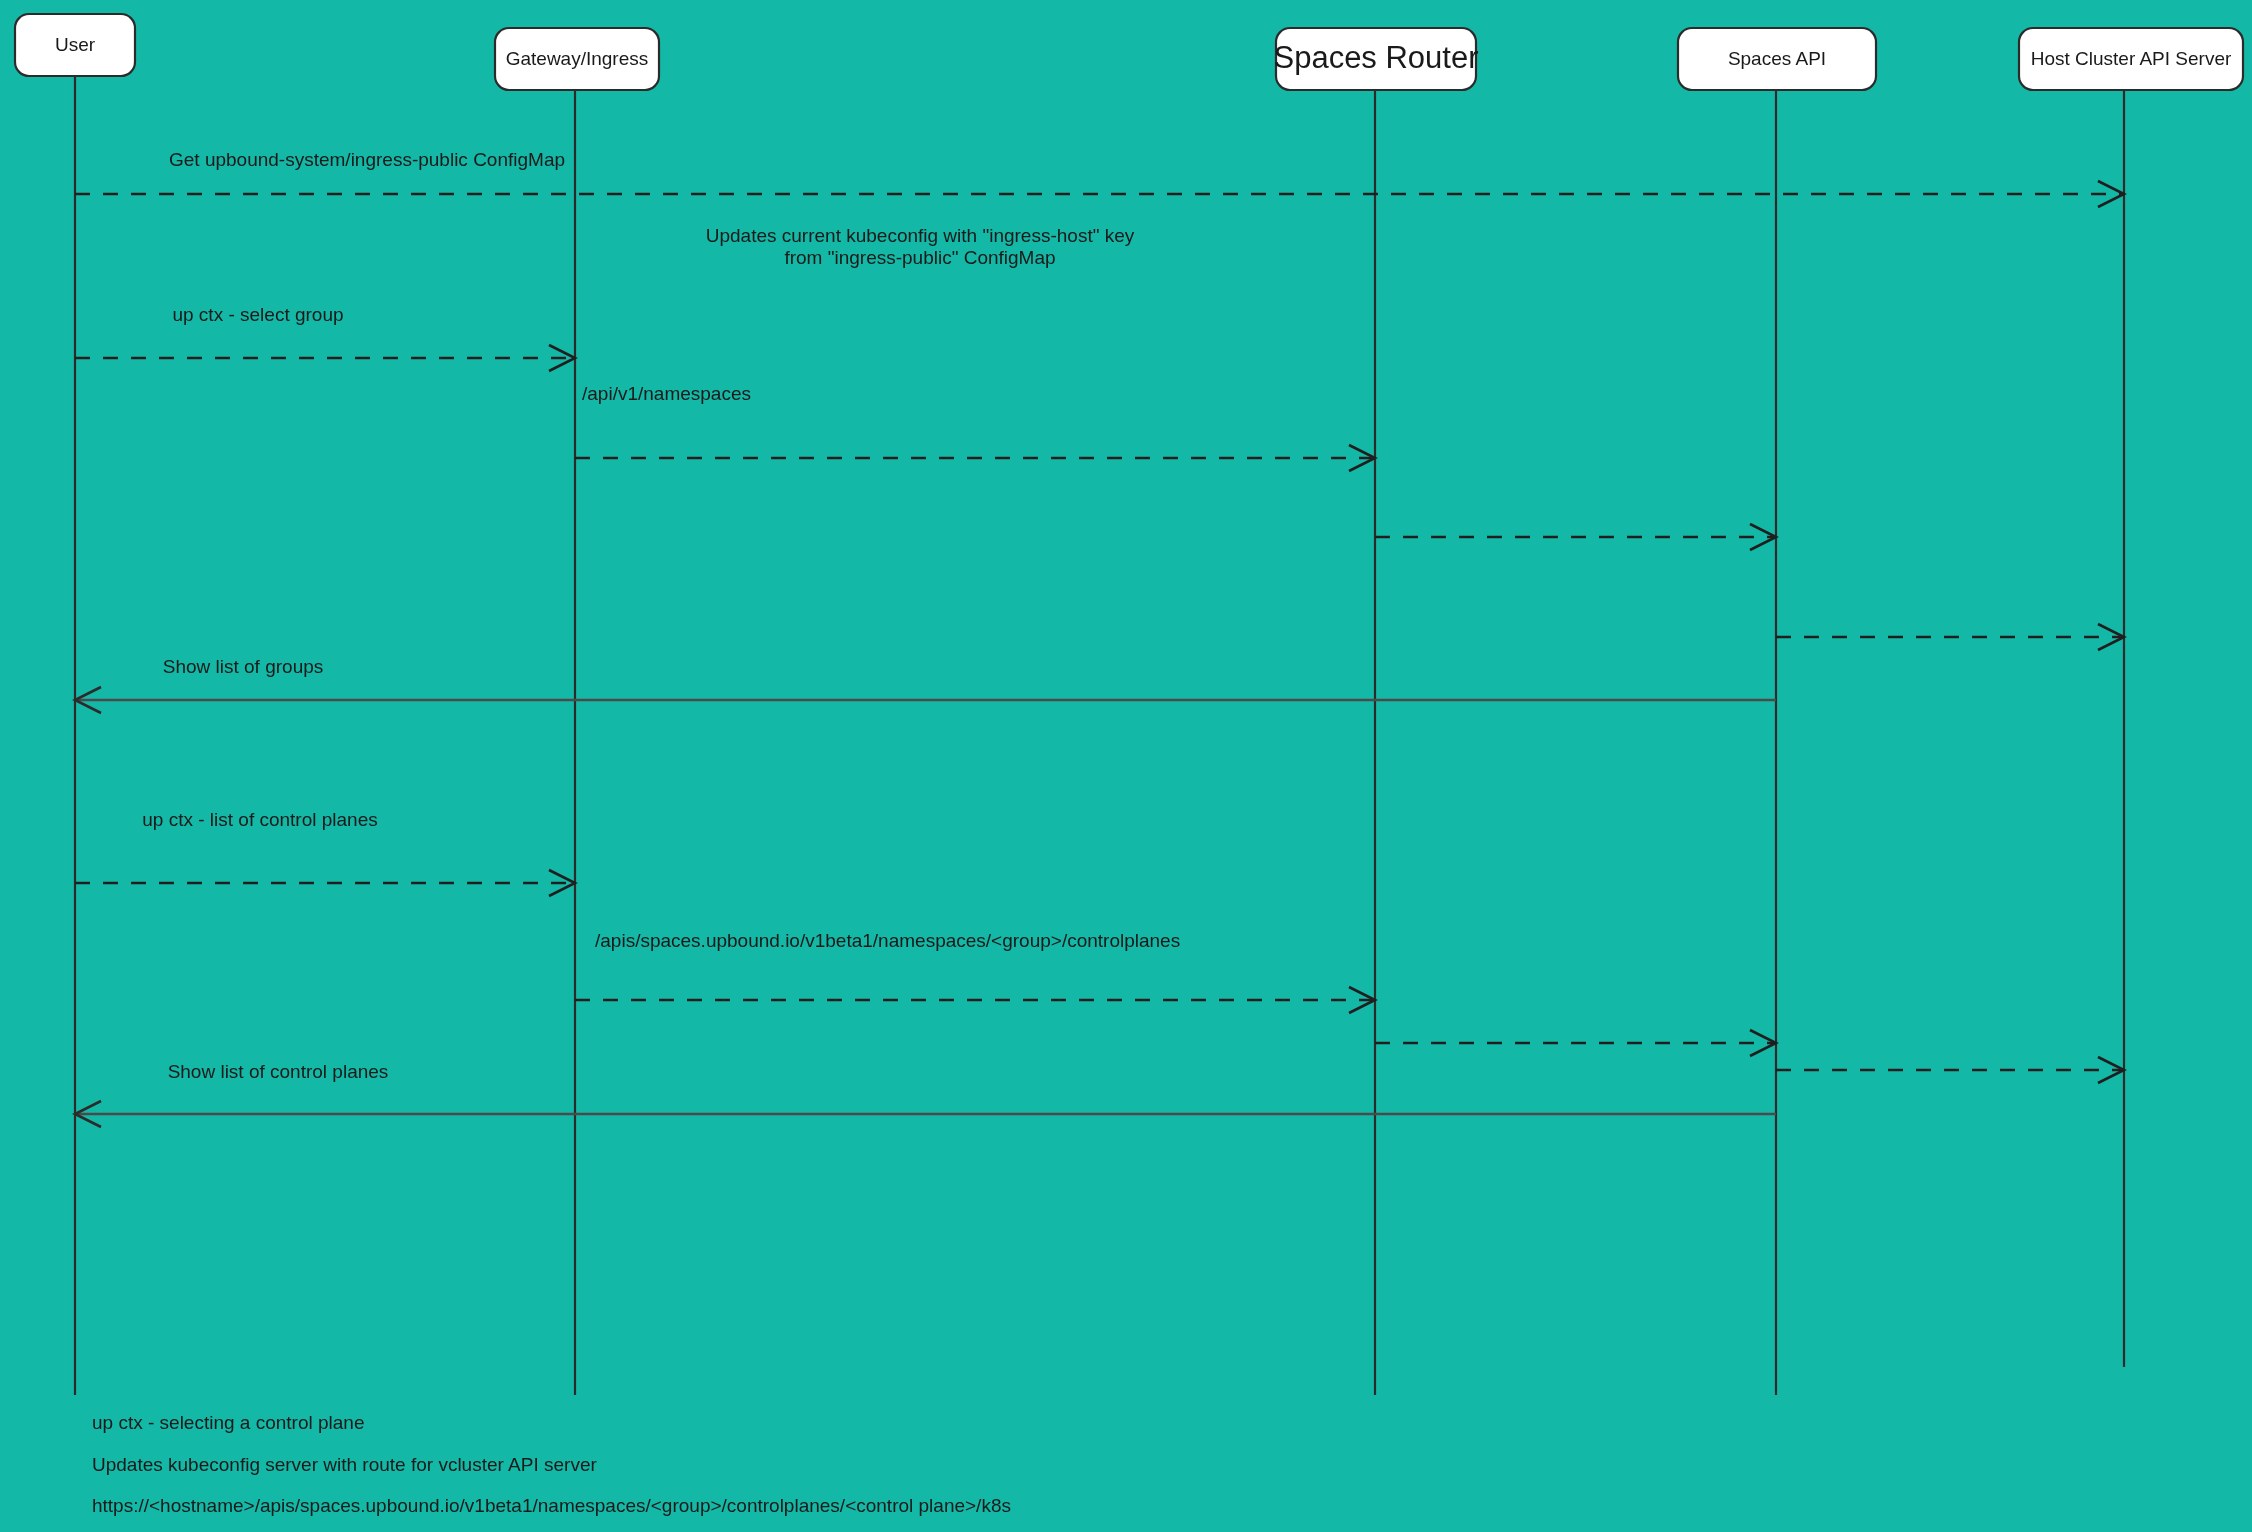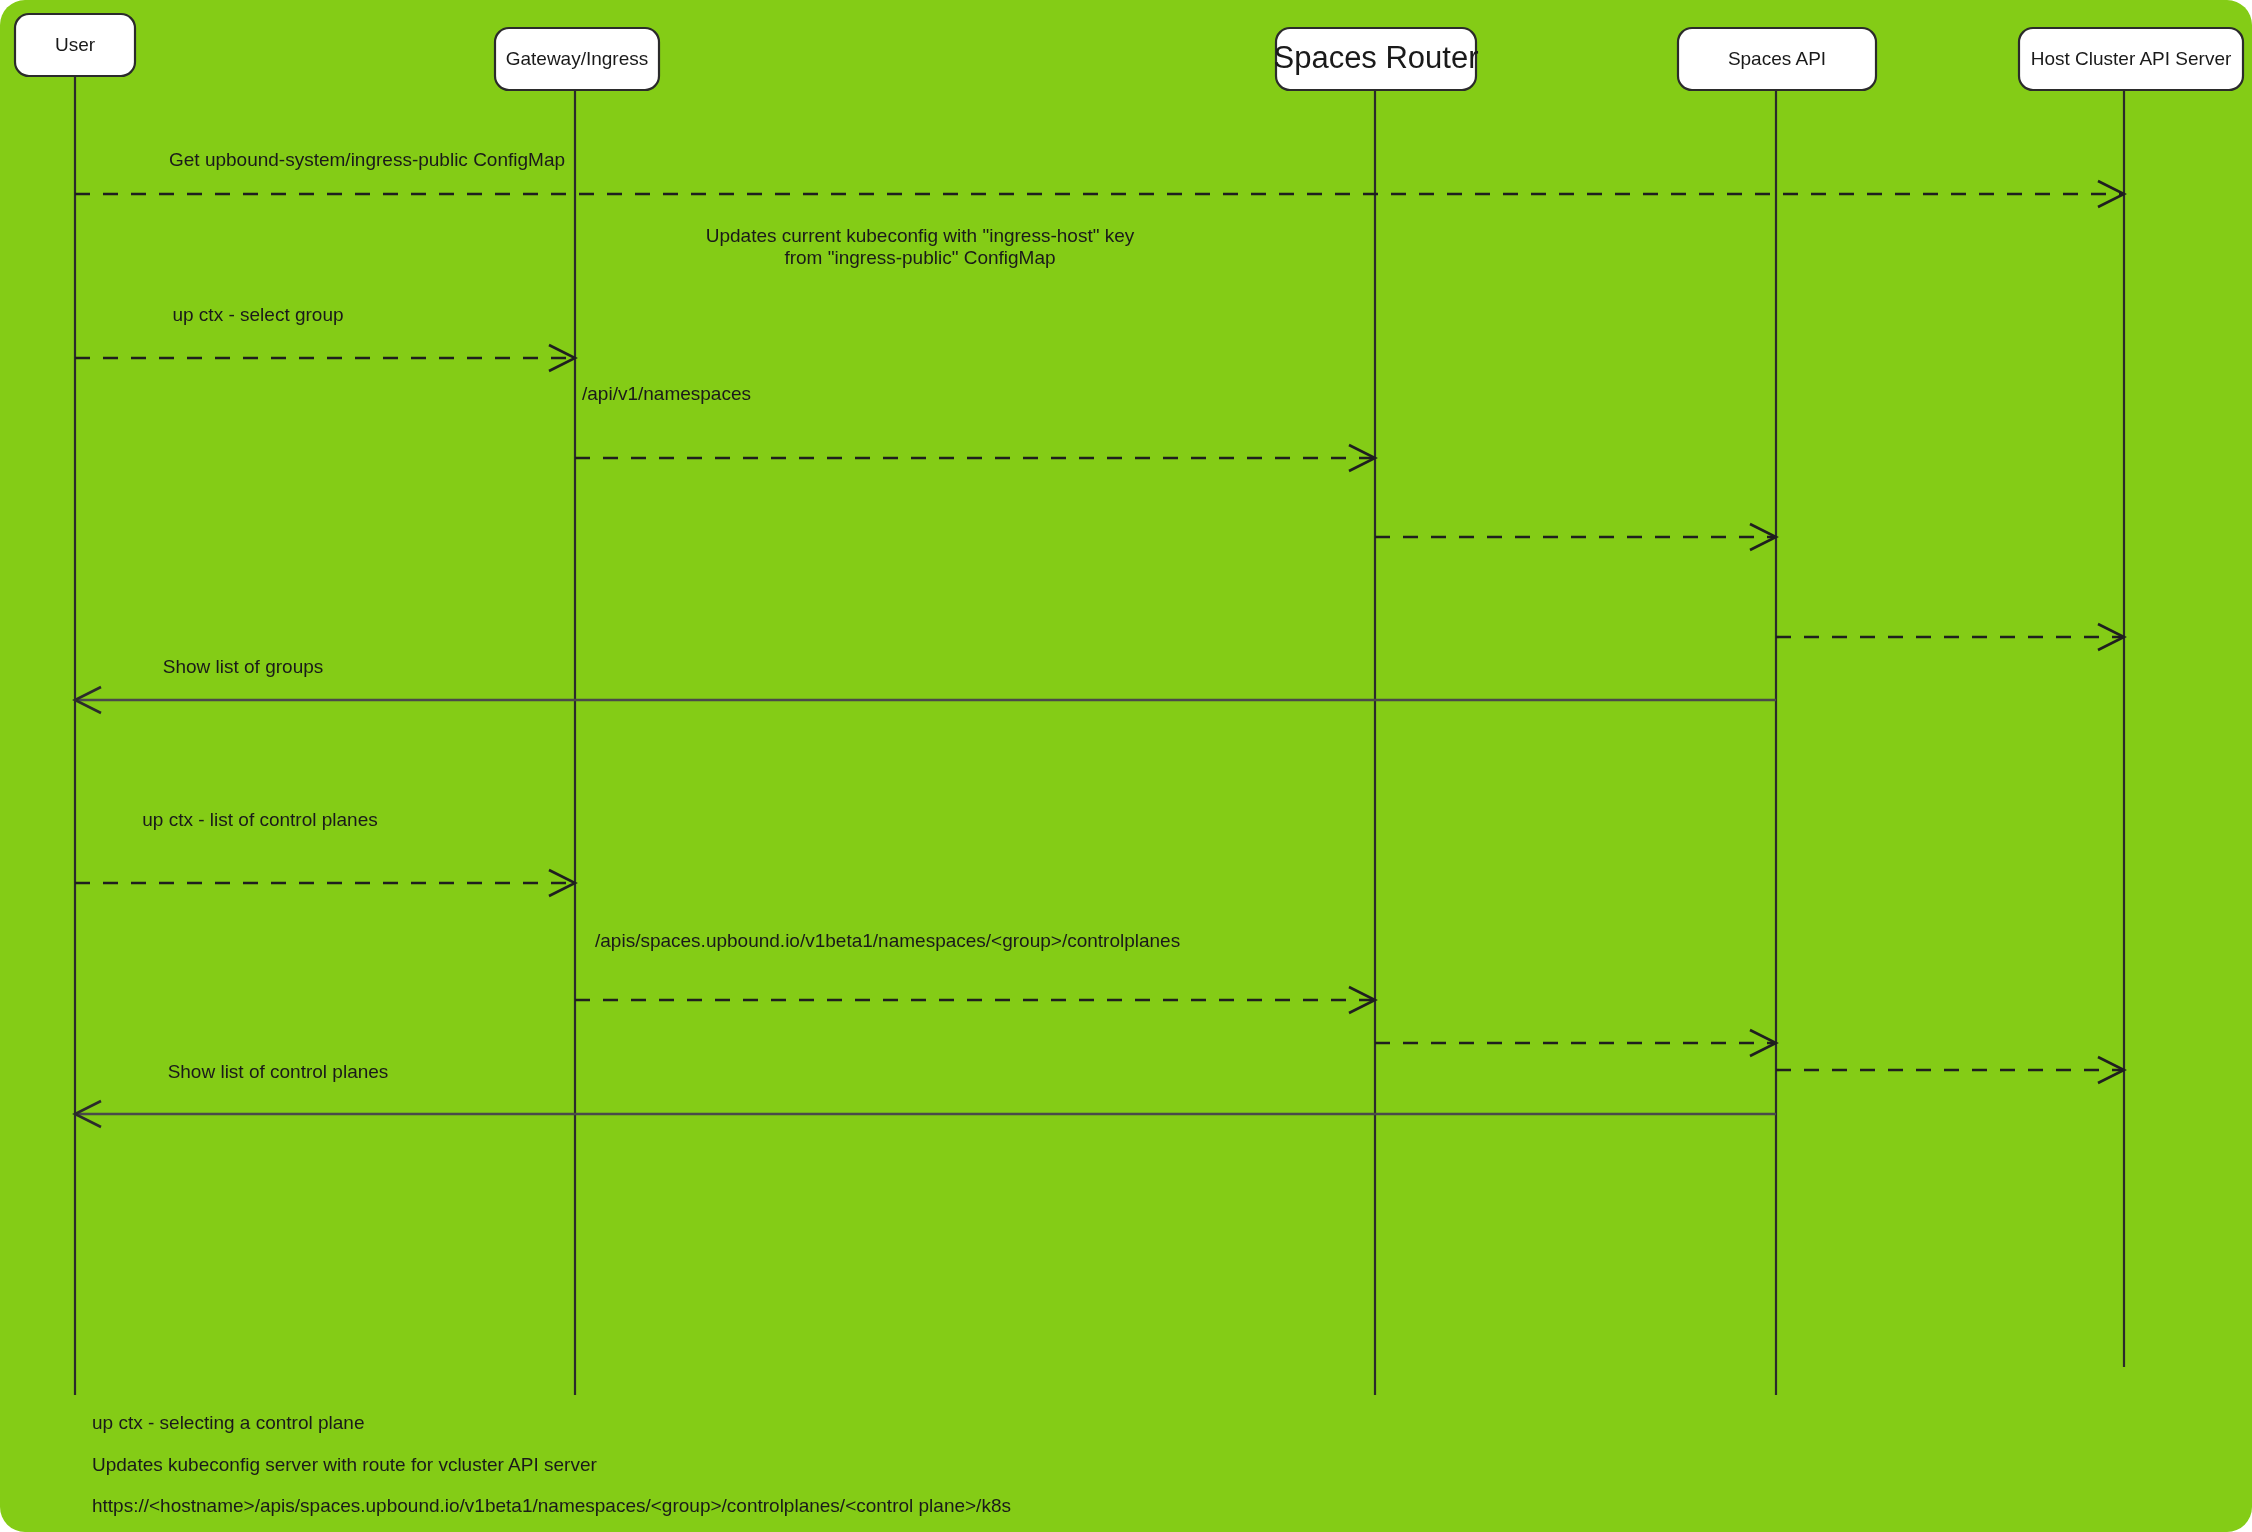--- a/index.html
+++ b/index.html
@@ -9,23 +9,22 @@
     background: #ffffff;
   }
   body {
     font-family: "Liberation Sans", sans-serif;
     color: #1a1a1a;
   }
   #canvas {
     position: relative;
     width: 2252px;
     height: 1532px;
-    background: #84cc16;
+    background: #14b8a6;
     overflow: hidden;
-    border-radius: 25px;
   }
   svg#diagram {
     position: absolute;
     left: 0;
     top: 0;
     width: 2252px;
     height: 1532px;
     display: block;
   }
   .actor-box {

